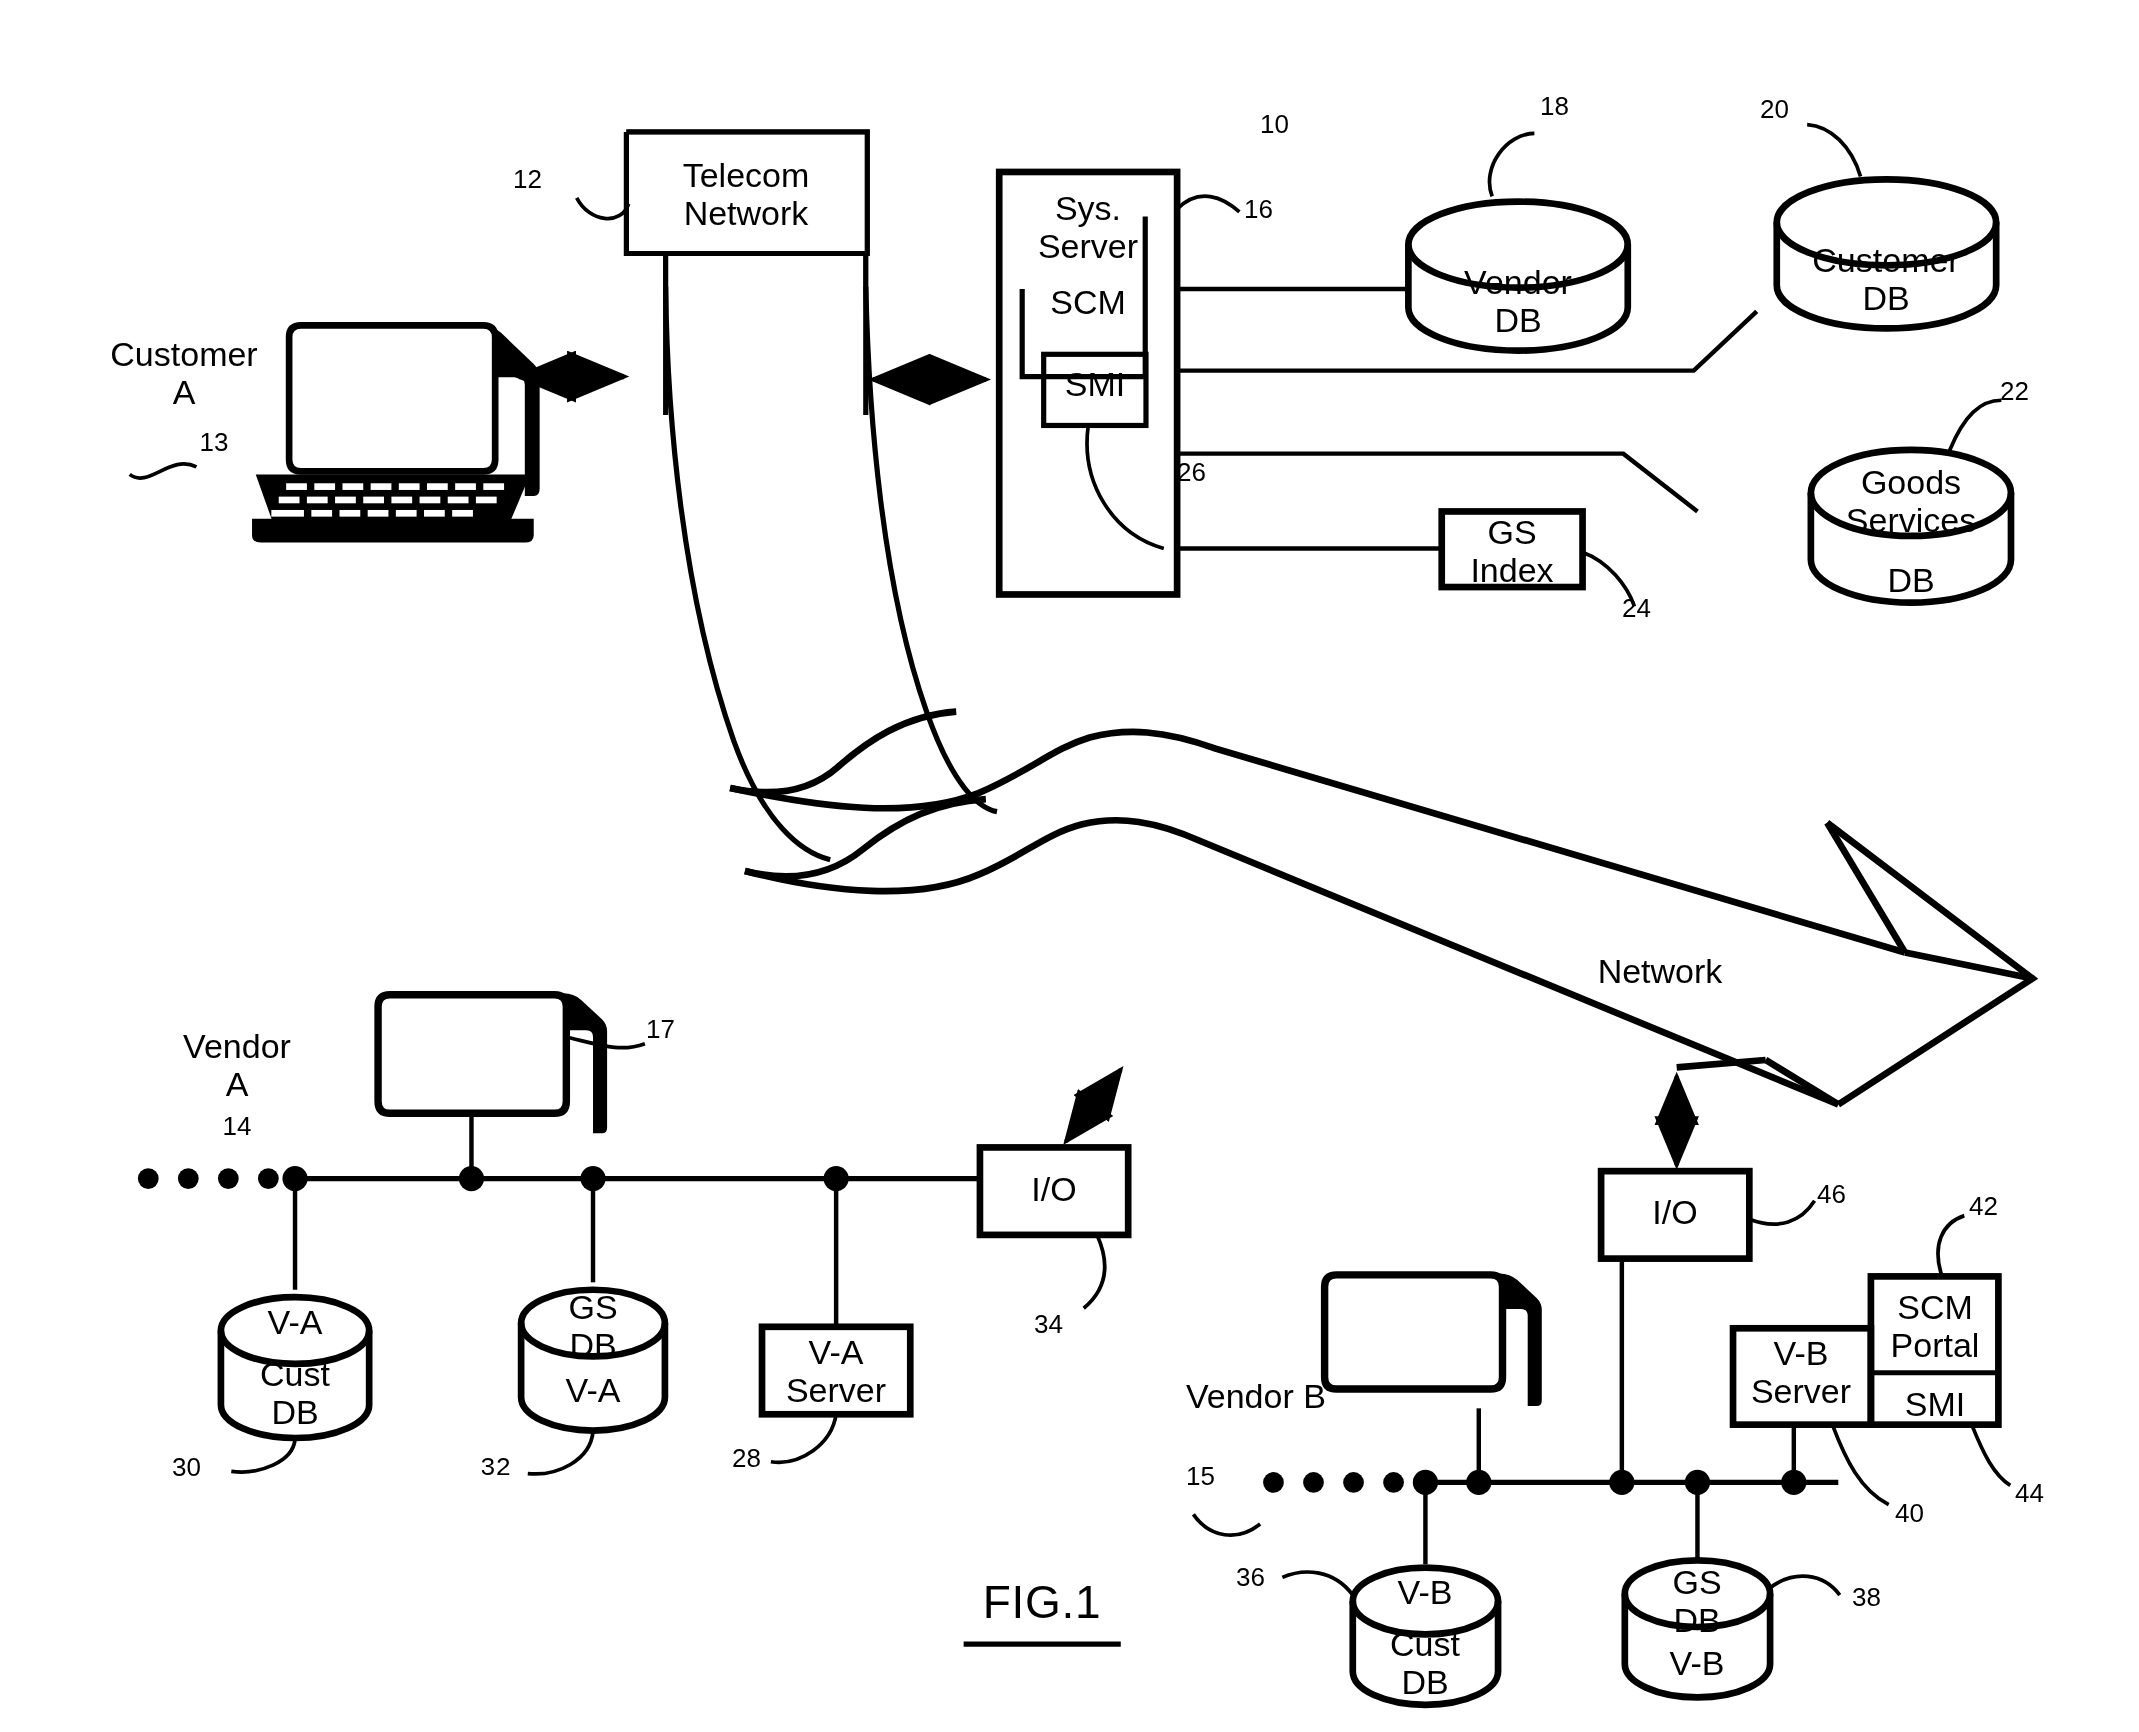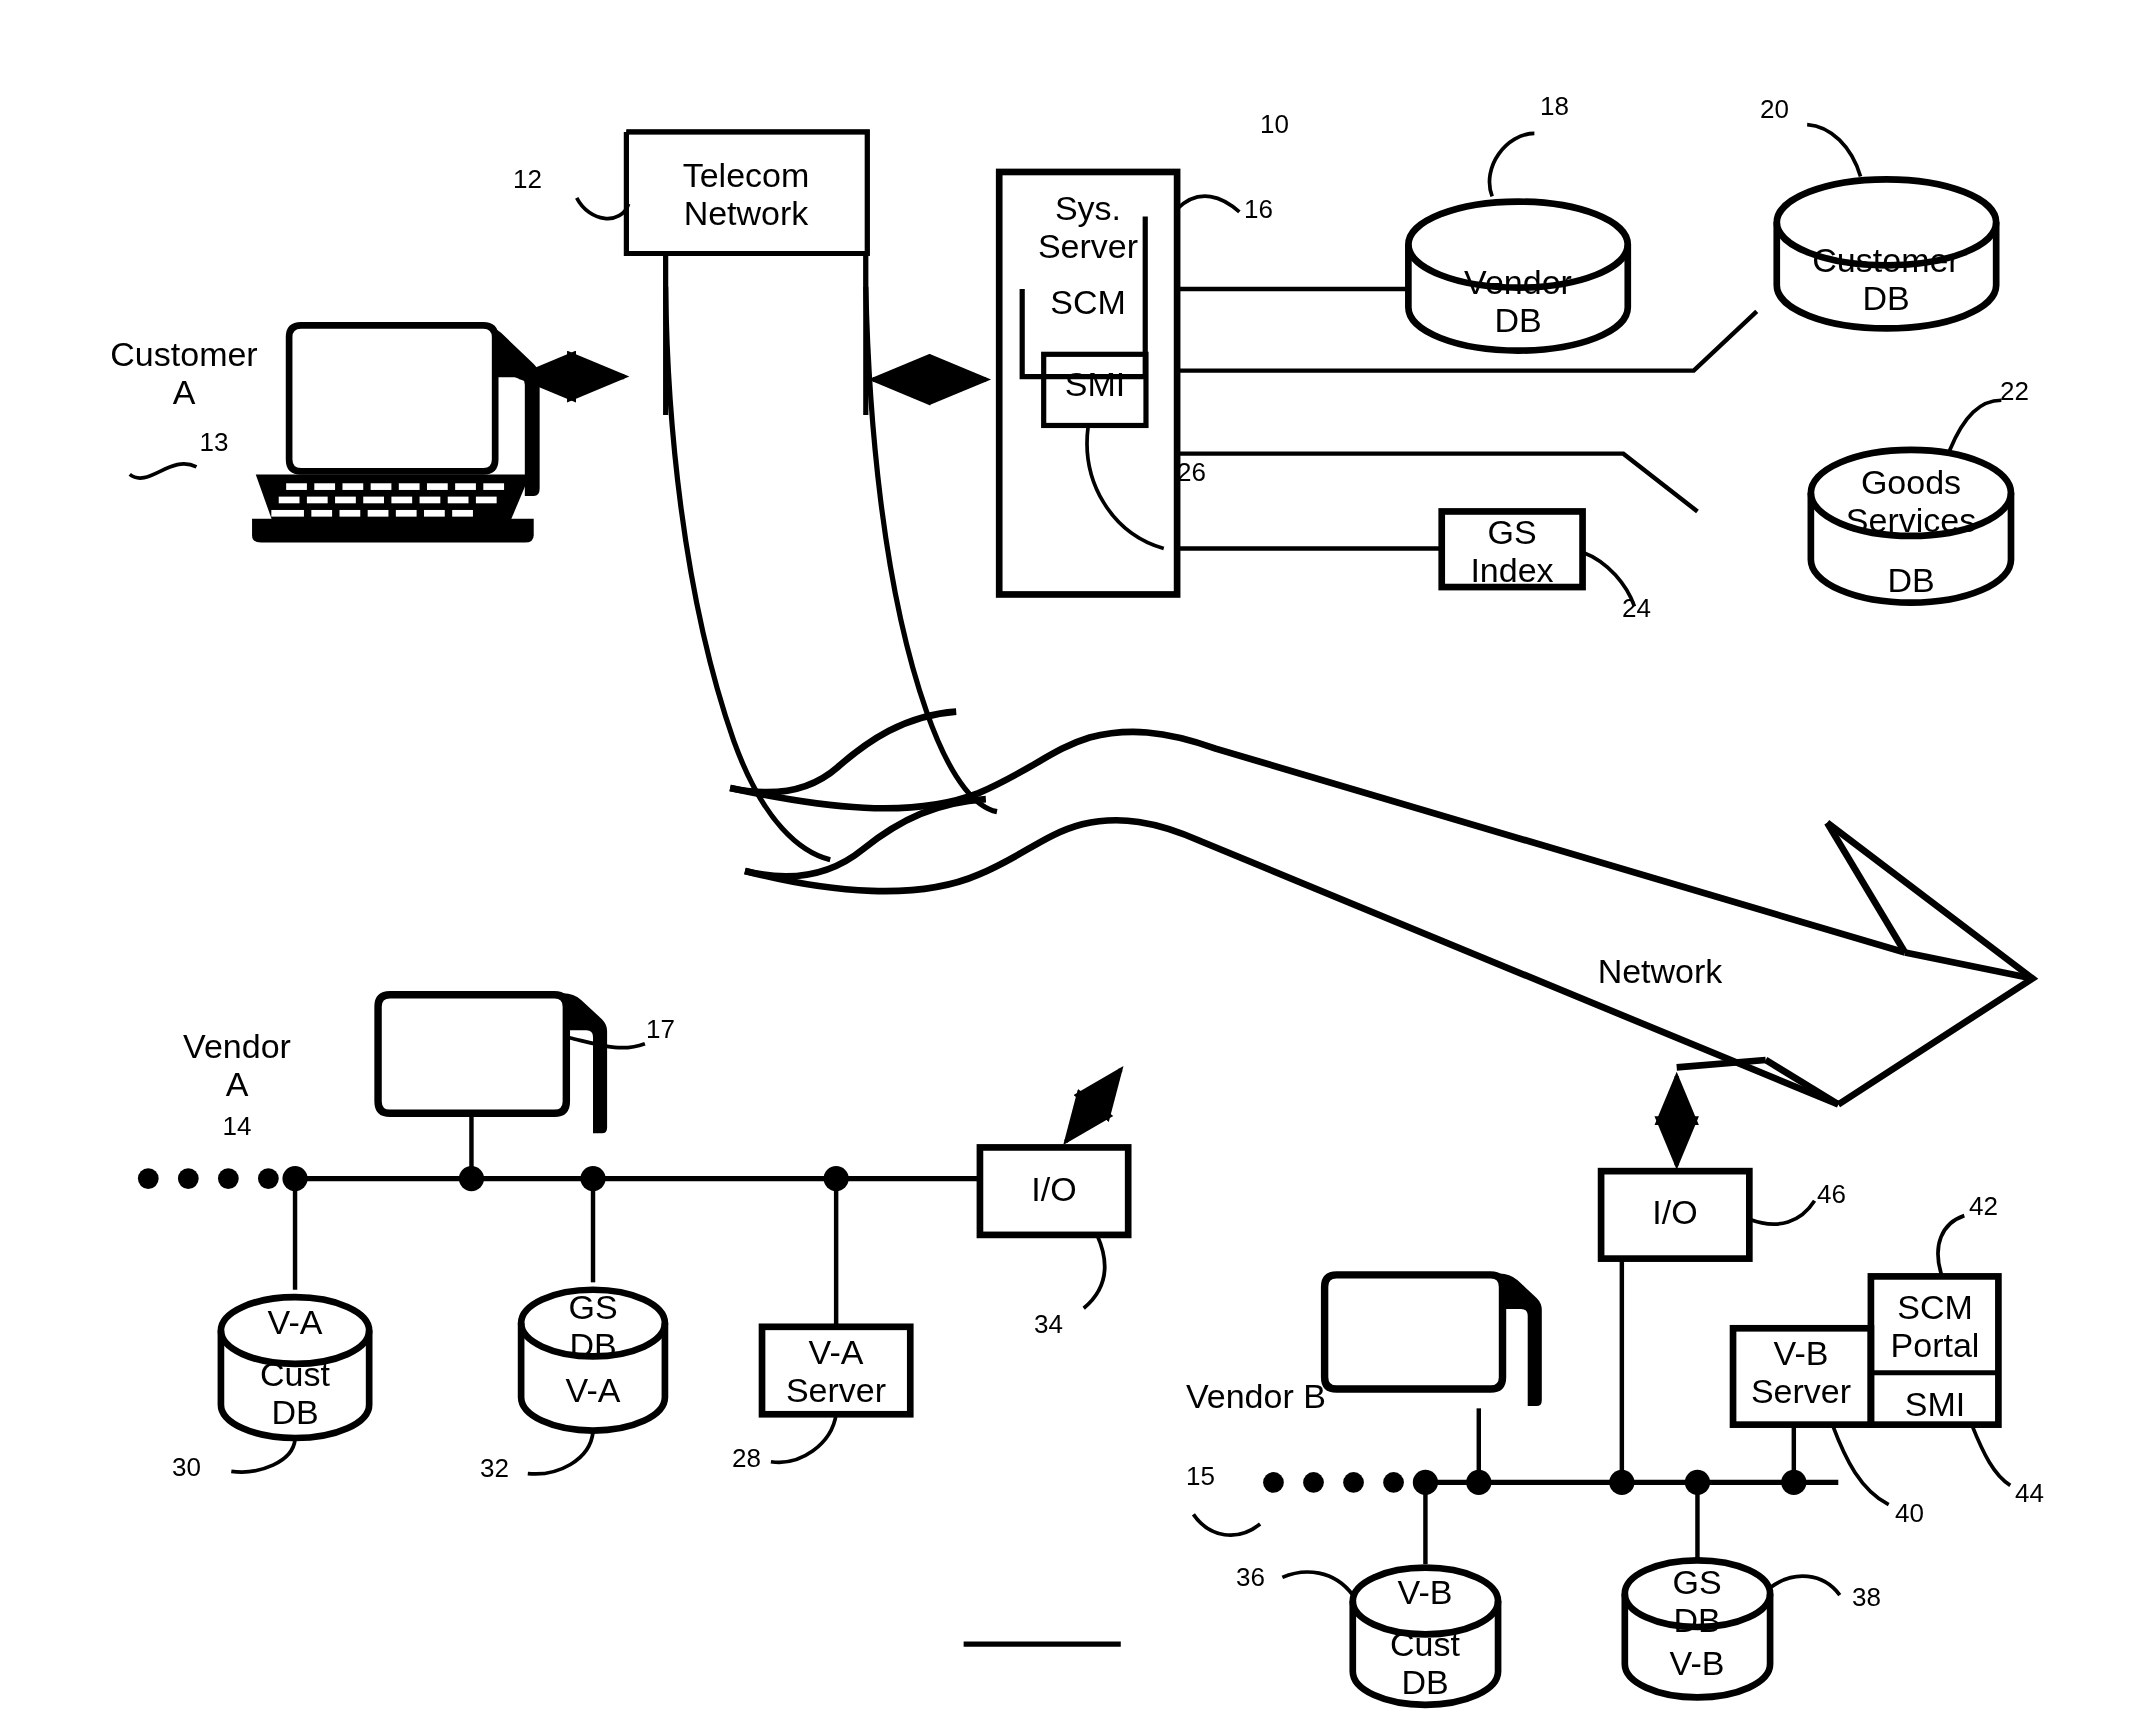--- a/index.html
+++ b/index.html
@@ -336,21 +336,21 @@
   <div class="lbl ref" style="left:646px; top:1015px;">17</div>
 
   <div class="lbl node-text ctr" style="left:295px; top:1303px; width:148px;">V-A</div>
   <div class="lbl node-text ctr" style="left:295px; top:1355px; width:148px;">Cust
 DB</div>
   <div class="lbl ref" style="left:172px; top:1453px;">30</div>
 
   <div class="lbl node-text ctr" style="left:593px; top:1288px; width:148px;">GS
 DB</div>
   <div class="lbl node-text ctr" style="left:593px; top:1371px; width:148px;">V-A</div>
-  <div class="lbl ref" style="left:480px; top:1454px;">32</div>
+  <div class="lbl ref" style="left:480px; top:1454px;font-family:Liberation Mono, monospace;">32</div>
 
   <div class="lbl box-text ctr" style="left:836px; top:1333px; width:178px;">V-A
 Server</div>
   <div class="lbl ref" style="left:732px; top:1444px;">28</div>
 
   <div class="lbl box-text ctr" style="left:1054px; top:1170px; width:148px;">I/O</div>
   <div class="lbl ref" style="left:1034px; top:1310px;">34</div>
 
   <div class="lbl node-text" style="left:1186px; top:1377px;">Vendor B</div>
   <div class="lbl ref" style="left:1186px; top:1462px;">15</div>
@@ -371,15 +371,16 @@
   <div class="lbl box-text ctr" style="left:1801px; top:1334px; width:163px;">V-B
 Server</div>
   <div class="lbl ref" style="left:1895px; top:1499px;text-align:right;">40</div>
 
   <div class="lbl box-text ctr" style="left:1935px; top:1288px; width:163px;">SCM
 Portal</div>
   <div class="lbl box-text ctr" style="left:1935px; top:1385px; width:148px;">SMI</div>
   <div class="lbl ref" style="left:1969px; top:1192px;">42</div>
   <div class="lbl ref" style="left:2015px; top:1479px;">44</div>
 
+  <div class="lbl fig-title ctr" style="left:1042px; top:1577px; width:296px;">FIG.1</div>
 
 </div>
 
 
 </body></html>

